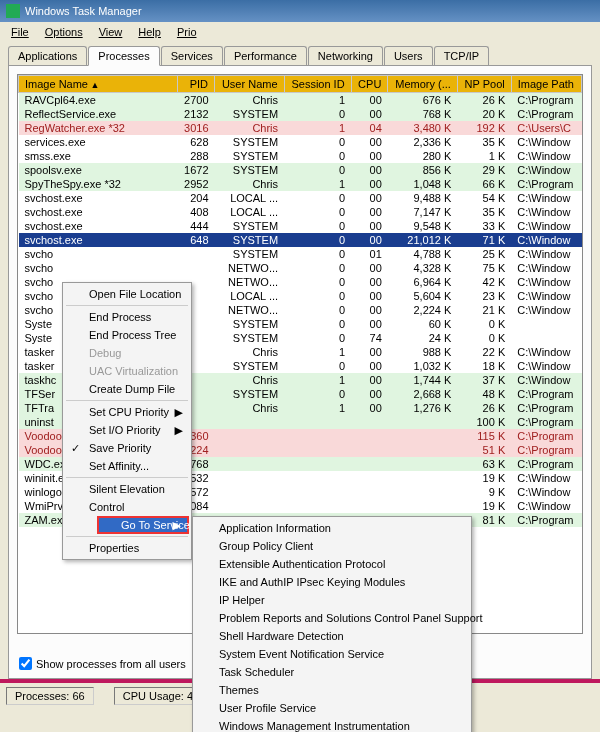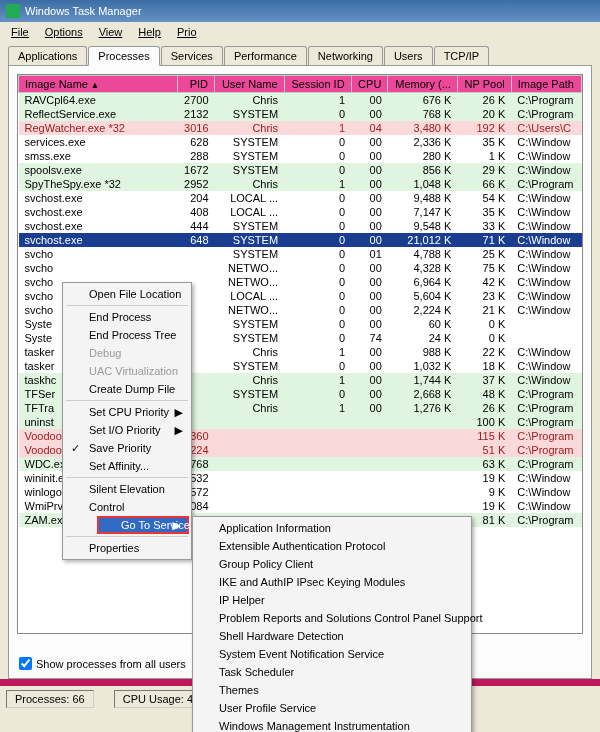--- a/index.html
+++ b/index.html
@@ -7,28 +7,28 @@
 .titlebar { background: linear-gradient(to bottom, #3b6ea5, #6591c4); color: #fff; padding: 4px 6px; display: flex; align-items: center; height: 22px; }
 .titlebar-icon { width: 14px; height: 14px; background: #2a5; margin-right: 5px; }
 .menubar { background: #ece9d8; padding: 2px 4px; display: flex; gap: 2px; height: 20px; text-decoration: underline; }
 .menubar span { padding: 2px 7px; cursor: default; }
 .tabs { display: flex; padding: 4px 8px 0 8px; background: #ece9d8; }
 .tab { padding: 3px 9px; border: 1px solid #999; border-bottom: none; background: #ece9d8; margin-right: 1px; border-radius: 3px 3px 0 0; cursor: default; position: relative; }
 .tab.active { background: #fcfcfc; z-index: 2; border-bottom: 1px solid #fcfcfc; margin-bottom: -1px; }
 .content { border: 1px solid #999; margin: 0 8px; background: #fcfcfc; padding: 8px; height: 614px; position: relative; }
 .table-wrap { border: 1px solid #888; height: 560px; overflow: hidden; background: #fff; }
 table { border-collapse: collapse; width: 100%; font-size: 11px; }
-th { background: #ec4899; border: 1px solid #c8c8c8; padding: 2px 6px; text-align: left; font-weight: normal; white-space: nowrap; position: sticky; top: 0; }
+th { background: #eab308; border: 1px solid #c8c8c8; padding: 2px 6px; text-align: left; font-weight: normal; white-space: nowrap; position: sticky; top: 0; }
 th.num { text-align: right; }
 td { padding: 1px 6px; white-space: nowrap; }
 td.num { text-align: right; }
 tr.green { background: #e0f5e0; }
 tr.red { background: #f9d9d9; color: #a02020; }
 tr.sel { background: #1a3d8f; color: #fff; }
-.footer { display: flex; gap: 20px; padding: 4px 6px; background: #ece9d8; border-top: 7px solid #be185d; }
+.footer { display: flex; gap: 20px; padding: 4px 6px; background: #ece9d8; border-top: 4px solid #be185d; }
 .footer div { border: 1px inset #ccc; padding: 2px 8px; background: #ece9d8; }
 .checkbox-row { position: absolute; bottom: 8px; left: 10px; display: flex; align-items: center; gap: 4px; }
 .checkbox-row input { width: 13px; height: 13px; }
 .ctx-menu { position: absolute; background: #f4f4f4; border: 1px solid #999; box-shadow: 2px 2px 4px rgba(0,0,0,0.3); padding: 2px; font-size: 11px; z-index: 10; }
 .ctx-item { padding: 3px 20px 3px 24px; cursor: default; white-space: nowrap; position: relative; }
 .ctx-item.disabled { color: #999; }
 .ctx-item.hl { background: #316ac5; color: #fff; border: 2px solid #e33; padding: 1px 18px 1px 22px; margin-left: 32px; }
 .ctx-sep { border-top: 1px solid #ccc; margin: 2px 1px; }
 .ctx-item .arrow { position: absolute; right: 6px; }
 .ctx-item .check { position: absolute; left: 6px; }
@@ -415,22 +415,22 @@
     <div class="ctx-item">Set Affinity...</div>
     <div class="ctx-sep"></div>
     <div class="ctx-item">Silent Elevation</div>
     <div class="ctx-item">Control</div>
     <div class="ctx-item hl">Go To Service<span class="arrow">▶</span></div>
     <div class="ctx-sep"></div>
     <div class="ctx-item">Properties</div>
   </div>
 <div class="ctx-menu" id="ctx2" style="left:192px; top:516px; width:280px;">
     <div class="ctx-item">Application Information</div>
+    <div class="ctx-item">Group Policy Client</div>
     <div class="ctx-item">Extensible Authentication Protocol</div>
-    <div class="ctx-item">Group Policy Client</div>
     <div class="ctx-item">IKE and AuthIP IPsec Keying Modules</div>
     <div class="ctx-item">IP Helper</div>
     <div class="ctx-item">Problem Reports and Solutions Control Panel Support</div>
     <div class="ctx-item">Shell Hardware Detection</div>
     <div class="ctx-item">System Event Notification Service</div>
     <div class="ctx-item">Task Scheduler</div>
     <div class="ctx-item">Themes</div>
     <div class="ctx-item">User Profile Service</div>
     <div class="ctx-item">Windows Management Instrumentation</div>
   </div>

